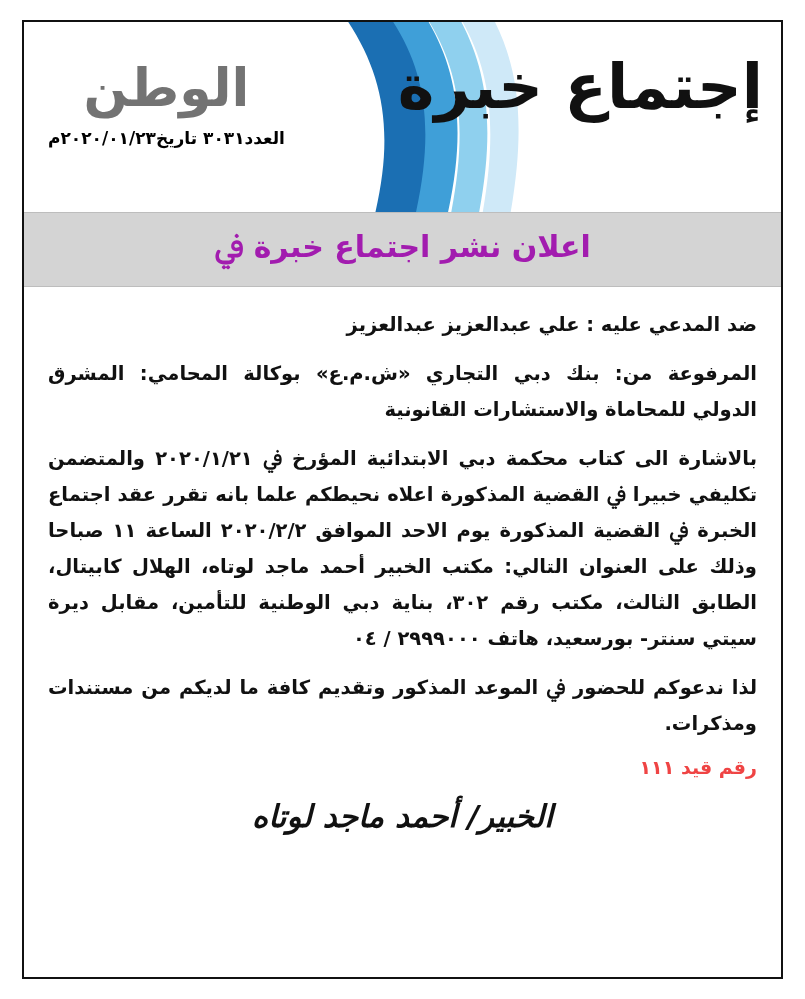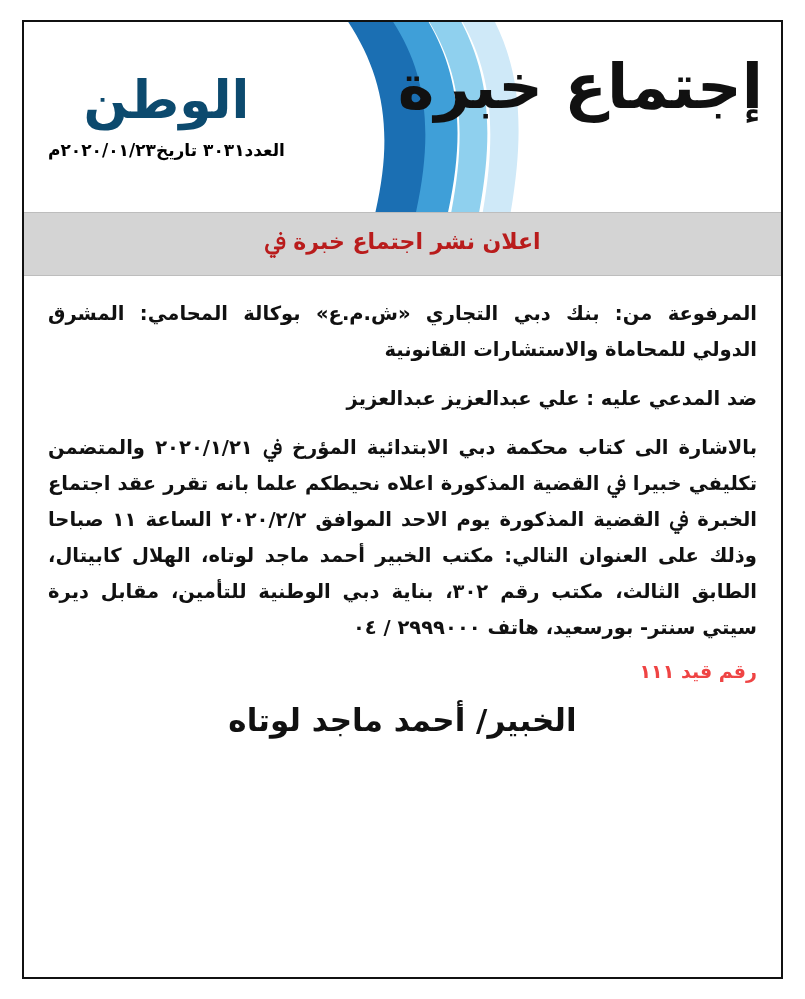--- a/index.html
+++ b/index.html
@@ -63,24 +63,23 @@
     position: relative;
     text-align: center;
     z-index: 3;
     padding-top: 26px;
     padding-left: 6px;
   }
   .logo-word {
     font-family: "DejaVu Sans", sans-serif;
     font-size: 52px;
     font-weight: bold;
-    color: #0c4a6e;
+    color: #737373;
     line-height: 1;
     white-space: nowrap;
-    margin-top: 12px;
   }
   .logo-sub {
     margin-top: 14px;
     font-size: 17px;
     font-weight: bold;
     color: #000000;
     white-space: nowrap;
     direction: rtl;
   }
   .swoosh {
@@ -95,23 +94,23 @@
 
   
   .title-band {
     background: #d4d4d4;
     padding: 14px 20px 18px 20px;
     text-align: center;
     border-top: 1px solid #bdbdbd;
     border-bottom: 1px solid #bdbdbd;
   }
   .title-line-1 {
-    font-size: 22px;
+    font-size: 30px;
     font-weight: bold;
-    color: #b91c1c;
+    color: #a21caf;
     line-height: 1.35;
     white-space: nowrap;
   }
   .title-line-2 {
     margin-top: 6px;
     font-size: 31px;
     font-weight: bold;
     color: #111111;
     line-height: 1.35;
     white-space: nowrap;
@@ -141,20 +140,21 @@
     margin: 14px 0 0 0;
   }
   .signature {
     margin: 10px 24px 0 24px;
     text-align: center;
     font-size: 31px;
     font-weight: bold;
     color: #111111;
     padding-bottom: 8px;
     white-space: nowrap;
+    font-style: italic;
   }
 </style>
 </head>
 <body>
 
 <div class="page">
   <div class="ad-frame">
 
     <div class="masthead">
       <svg class="swoosh" viewBox="0 0 300 215" preserveAspectRatio="none" aria-hidden="true">
@@ -173,22 +173,23 @@
           <div class="logo-sub">العدد٣٠٣١ تاريخ٢٠٢٠/٠١/٢٣م</div>
         </div>
       </div>
     </div>
 
     <div class="title-band">
       <div class="title-line-1">اعلان نشر اجتماع خبرة ﰲ</div>
     </div>
 
     <div class="body-block">
+      <p class="body-para">ضد المدعي عليه : علي عبدالعزيز عبدالعزيز</p>
       <p class="body-para justified">المرفوعة من: بنك دبي التجاري «ش.م.ع» بوكالة المحامي: المشرق الدولي للمحاماة والاستشارات القانونية</p>
-      <p class="body-para">ضد المدعي عليه : علي عبدالعزيز عبدالعزيز</p>
       <p class="body-para justified">بالاشارة الى كتاب محكمة دبي الابتدائية المؤرخ ﰲ ٢٠٢٠/١/٢١ والمتضمن تكليفي خبيرا ﰲ القضية المذكورة اعلاه نحيطكم علما بانه تقرر عقد اجتماع الخبرة ﰲ القضية المذكورة يوم الاحد الموافق ٢٠٢٠/٢/٢ الساعة ١١ صباحا وذلك على العنوان التالي: مكتب الخبير أحمد ماجد لوتاه، الهلال كابيتال، الطابق الثالث، مكتب رقم ٣٠٢، بناية دبي الوطنية للتأمين، مقابل ديرة سيتي سنتر- بورسعيد، هاتف ٢٩٩٩٠٠٠ / ٠٤</p>
+      <p class="body-para justified">لذا ندعوكم للحضور ﰲ الموعد المذكور وتقديم كافة ما لديكم من مستندات ومذكرات.</p>
       <p class="reg-no">رقم قيد ١١١</p>
     </div>
 
     <div class="signature">الخبير/ أحمد ماجد لوتاه</div>
 
   </div>
 </div>
 
 </body></html>

